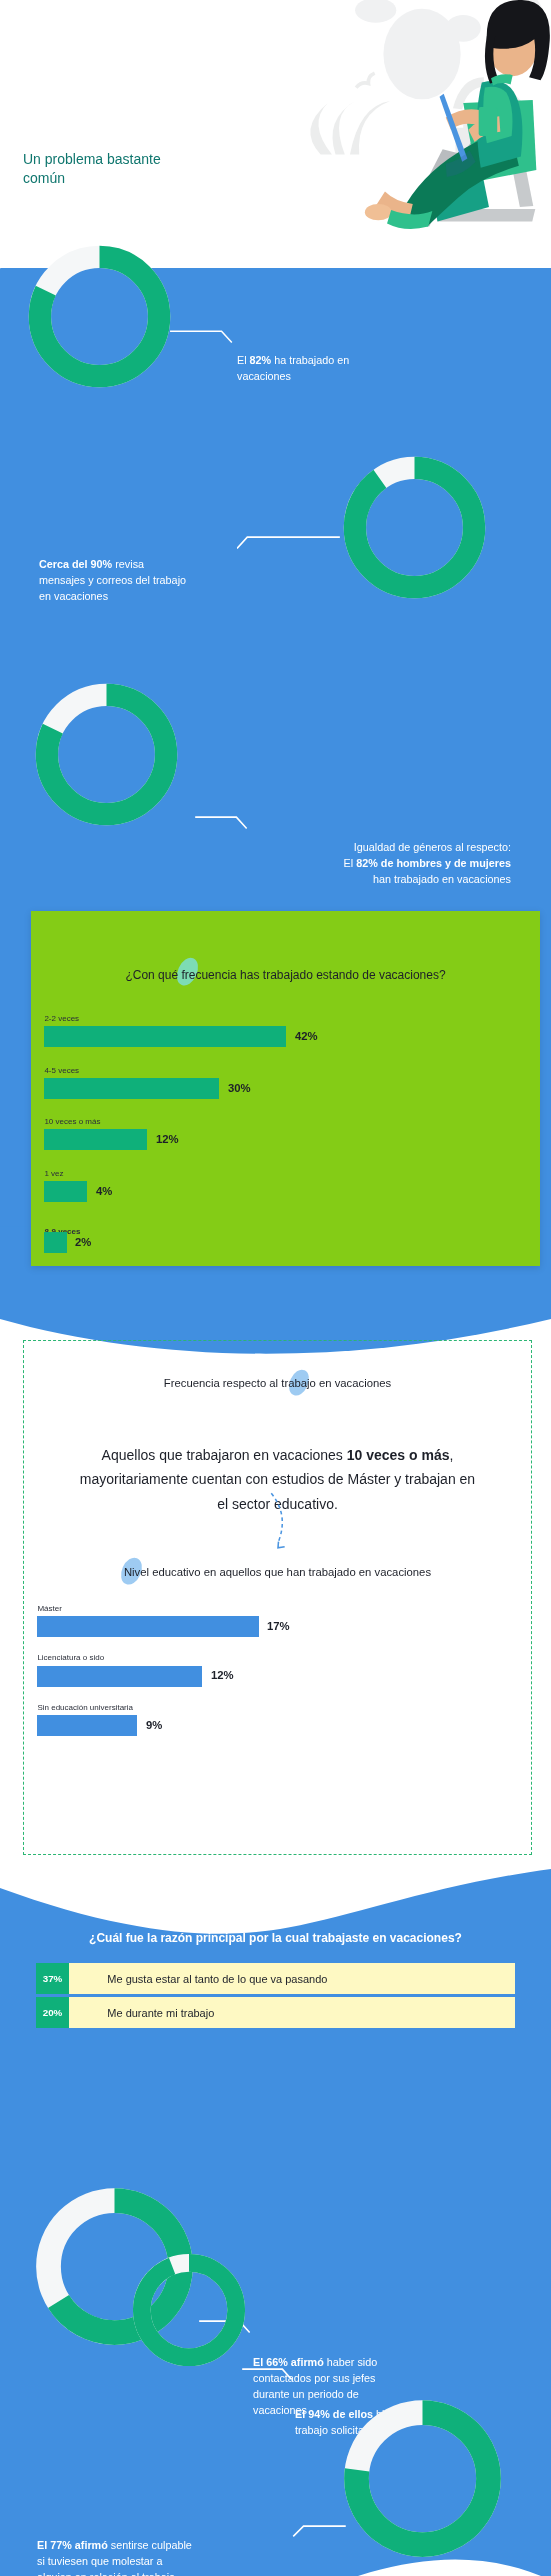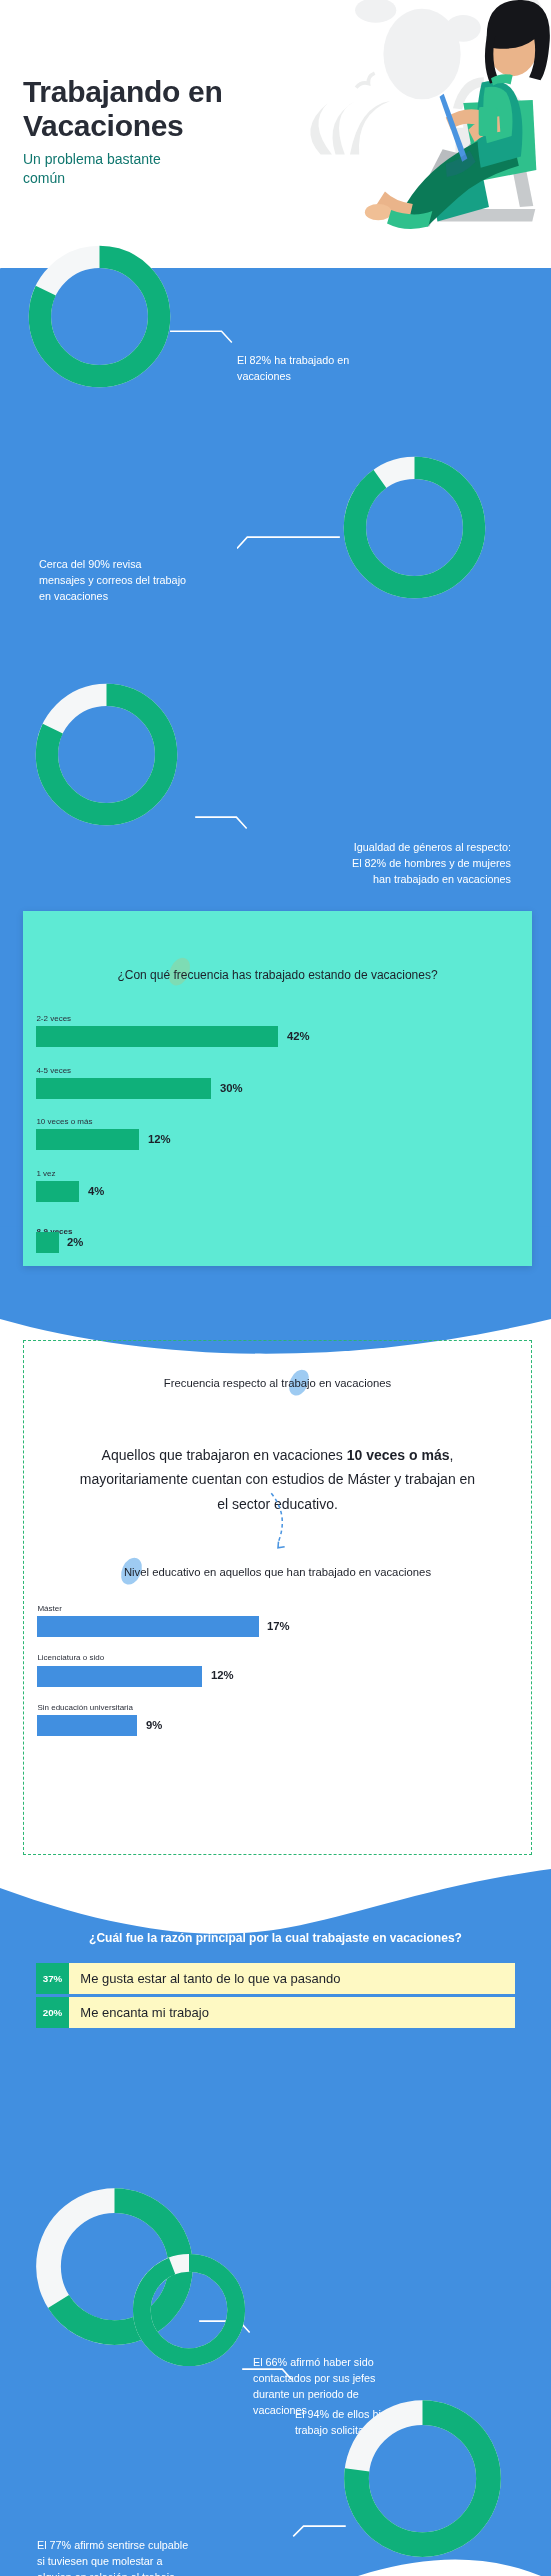--- a/index.html
+++ b/index.html
@@ -25,29 +25,30 @@
   .hero-sub {
     position:absolute; left:23px; top:150px;
     font-size:14px; line-height:1.35; color:#0f766e; white-space:pre-line;
   }
   .hero-illus { position:absolute; right:0; top:0; width:330px; height:242px; }
 
   
   .blue-wrap { position:absolute; left:0; top:0; width:551px; height:2729px; pointer-events:none; }
 
   .sec-text { color:#ffffff; font-size:10.8px; line-height:1.48; white-space:pre-line; }
-  .sec-text b { font-weight:normal; }
+  .sec-text b { font-weight:bold; }
 
   .donut { position:absolute; }
   .leader { position:absolute; }
 
   
   .card {
-    position:absolute; background:#5eead4;
+    position:absolute; background:#84cc16;
     box-shadow:0 1.5px 7.2px rgba(0,0,0,0.13);
+    margin-left:8px;
   }
   .card-title {
     position:absolute; width:100%; text-align:center;
     font-size:12px; color:#1d2029;
   }
   .hl-green, .hl-blue { position:absolute; border-radius:50%; }
   .bar-label { position:absolute; font-size:8px; color:#2b2f3a; }
   .bar { position:absolute; height:20.6px; }
   .bar-val { position:absolute; font-size:11.3px; font-weight:bold; color:#1d2029; }
 
@@ -60,21 +61,21 @@
   .dash-para b { font-weight:bold; }
 
   
   .reason-q { position:absolute; width:100%; text-align:center; color:#fff; font-size:12px; font-weight:bold; }
   .reason-row { position:absolute; height:31px; background:#fef9c3; display:flex; align-items:center; }
   .reason-pct {
     width:33px; height:31px; background:#0fb07a; color:#fff;
     display:flex; align-items:center; justify-content:center;
     font-size:9.8px; font-weight:bold;
   }
-  .reason-txt { padding-left:11.3px; font-size:13px; color:#1d2029; }
+  .reason-txt { padding-left:11.3px; font-size:11px; color:#1d2029;margin-left:27px; }
 </style>
 </head>
 <body>
 
 <div class="page">
 
   <svg class="blue-wrap" width="551" height="2729" viewBox="0 0 1070 5297" aria-hidden="true">
 
     <path d="M0,520 C170,430 420,400 700,398 C870,396 980,404 1070,416 L1070,2470
              C700,2560 320,2560 0,2470 Z" fill="#418FE0"></path>
@@ -129,22 +130,20 @@
       <path d="M540 226 q-40 4 -60 26 l12 24 q20 -18 50 -20 Z" fill="#eab48a"></path>
       <rect x="500" y="208" width="36" height="56" rx="4" fill="#2fc08c"></rect>
 
       <ellipse cx="566" cy="86" rx="50" ry="62" fill="#eab48a"></ellipse>
       <path d="M516 84 q-6 -82 62 -84 q64 -2 60 78 q-4 56 -18 78 l-22 -6 q16 -34 10 -74 q-28 22 -74 18 q-14 0 -18 -10 Z" fill="#15161a"></path>
       <path d="M516 70 q-10 54 6 92 l18 -4 q-18 -38 -8 -88 Z" fill="#15161a"></path>
 
       <path d="M524 152 q20 -12 42 -6 l-4 18 q-20 -6 -34 2 Z" fill="#2fc08c"></path>
     </svg>
 
-    <div class="hero-title">Trabajando en
-Vacaciones</div>
     <div class="hero-sub">Un problema bastante
 común</div>
   </div>
 
   <div>
     <svg class="donut" style="left:25px; top:242px;" width="149" height="149" viewBox="0 0 100 100">
       <circle cx="50" cy="50" r="40" fill="none" stroke="#F5F7F8" stroke-width="15"></circle>
       <circle cx="50" cy="50" r="40" fill="none" stroke="#0FB07A" stroke-width="15" stroke-dasharray="206.1 251.3" transform="rotate(-90 50 50)"></circle>
     </svg>
     <svg class="leader" style="left:170px; top:325px;" width="67" height="20.6" viewBox="0 0 130 40">
@@ -243,21 +242,21 @@
 
   <div>
     <div class="reason-q" style="top:1931px; left:0;">¿Cuál fue la razón principal por la cual trabajaste en vacaciones?</div>
 
     <div class="reason-row" style="left:36px; top:1963px; width:479px;">
       <div class="reason-pct">37%</div>
       <div class="reason-txt">Me gusta estar al tanto de lo que va pasando</div>
     </div>
     <div class="reason-row" style="left:36px; top:1997px; width:479px;">
       <div class="reason-pct">20%</div>
-      <div class="reason-txt">Me encanta mi trabajo</div>
+      <div class="reason-txt">Me durante mi trabajo</div>
     </div>
   </div>
 
   <div>
     <svg class="donut" style="left:32px; top:2184px;" width="165" height="165" viewBox="0 0 100 100">
       <circle cx="50" cy="50" r="40" fill="none" stroke="#F5F7F8" stroke-width="15"></circle>
       <circle cx="50" cy="50" r="40" fill="none" stroke="#0FB07A" stroke-width="15" stroke-dasharray="165.9 251.3" transform="rotate(-90 50 50)"></circle>
     </svg>
     <svg class="leader" style="left:199px; top:2317px;" width="57" height="20.6" viewBox="0 0 110 40">
       <path d="M0,8 L78,8 L98,30" stroke="#ffffff" stroke-width="3" fill="none"></path>

